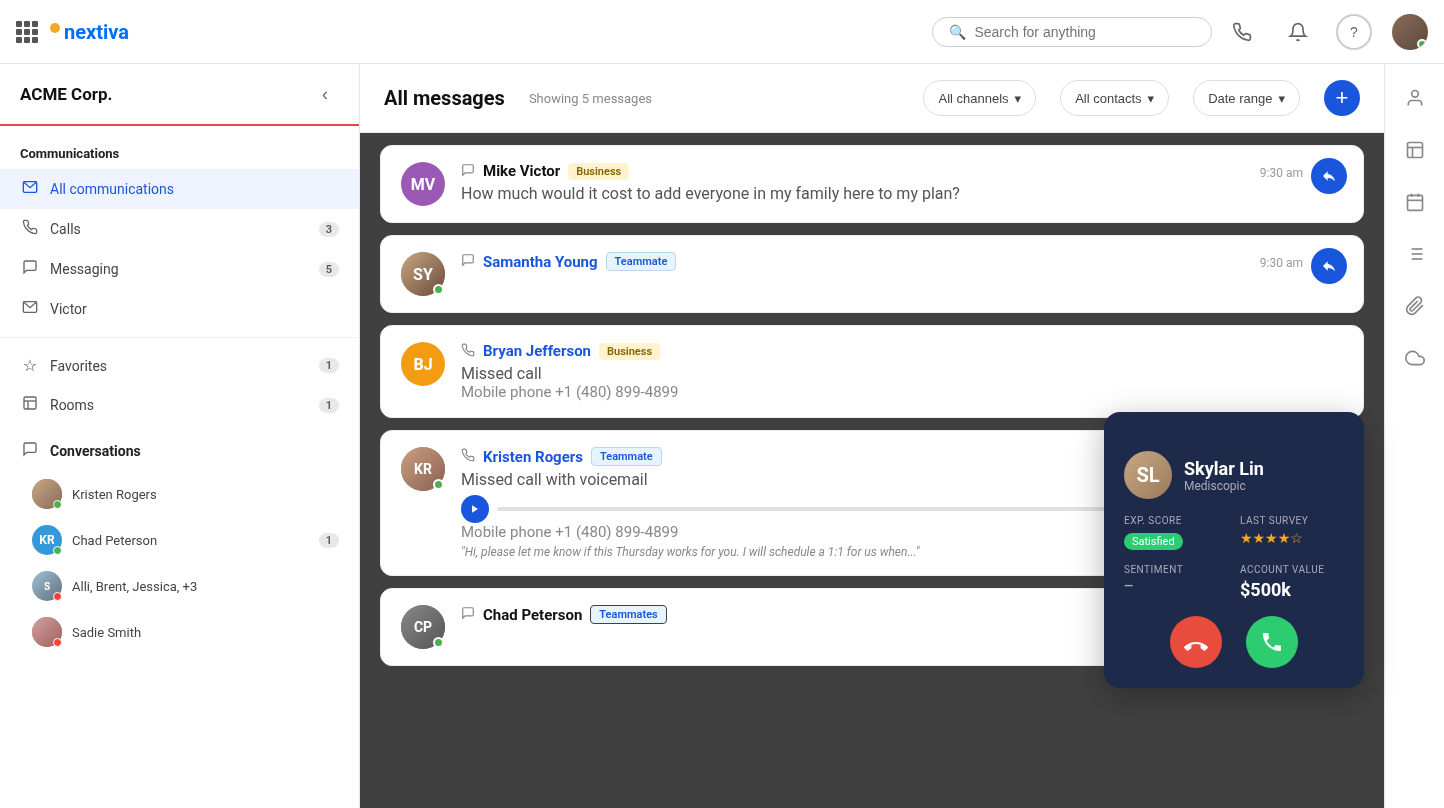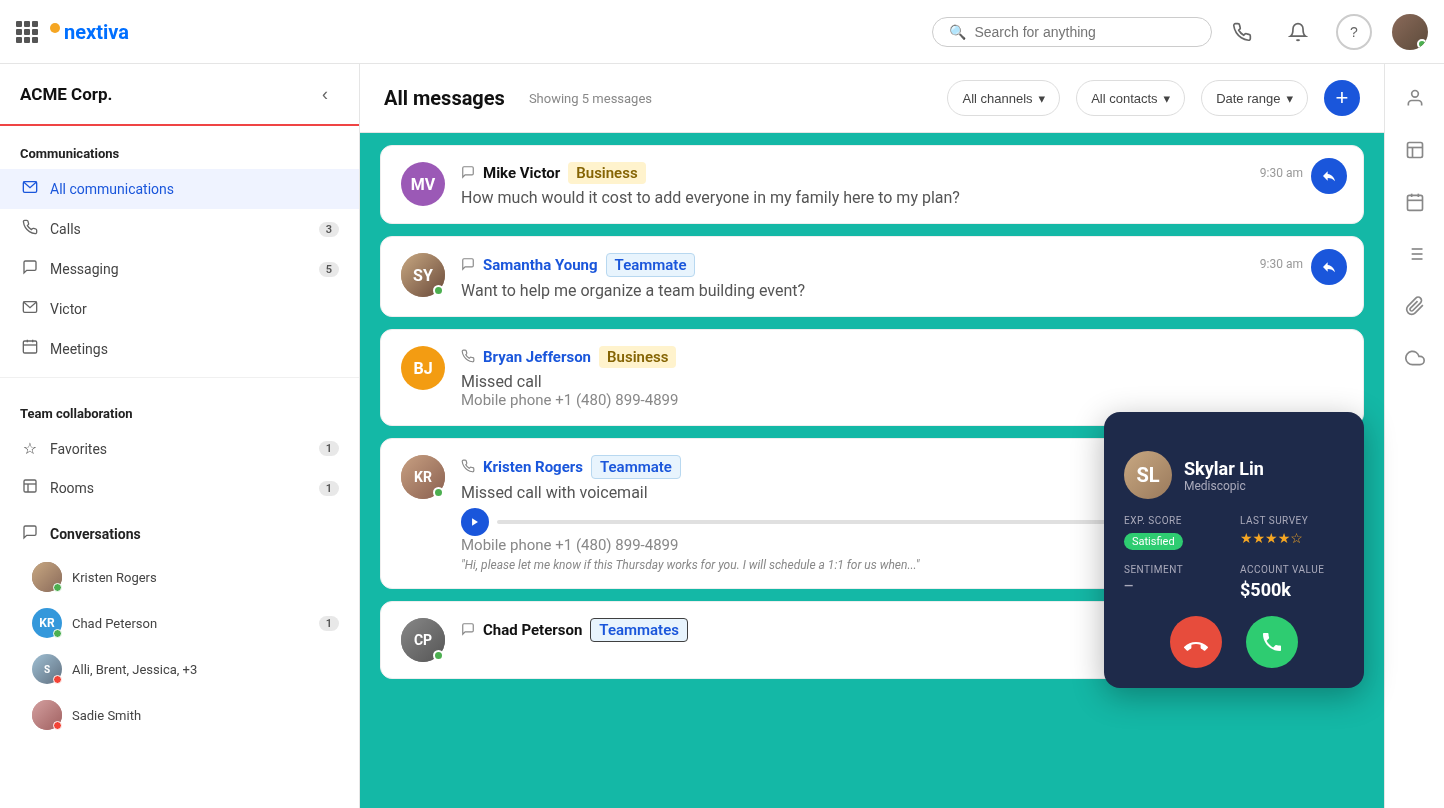--- a/index.html
+++ b/index.html
@@ -70,29 +70,29 @@
       display: flex; align-items: center; gap: 10px;
       padding: 8px 20px 8px 32px; cursor: pointer; font-size: 13px; color: #444;
     }
     .convo-avatar { width: 30px; height: 30px; border-radius: 50%; display: flex; align-items: center; justify-content: center; font-size: 12px; font-weight: 700; color: #fff; flex-shrink: 0; position: relative; }
     .convo-name { flex: 1; }
     .convo-badge { background: #e8e8e8; color: #555; font-size: 11px; font-weight: 600; border-radius: 10px; padding: 1px 7px; }
 
     .online-dot { position: absolute; bottom: 0; right: 0; width: 9px; height: 9px; background: #4CAF50; border-radius: 50%; border: 1.5px solid #fff; }
 
     
-    .main { flex: 1; display: flex; flex-direction: column; background: #14b8a6; overflow: hidden; }
+    .main { flex: 1; display: flex; flex-direction: column; background: #404040; overflow: hidden; }
 
     .main-header {
       background: #fff; border-bottom: 1px solid #e5e5e5;
       padding: 16px 24px; display: flex; align-items: center; gap: 16px;
     }
     .main-title { font-size: 20px; font-weight: 700; color: #111; }
     .main-subtitle { font-size: 13px; color: #888; margin-left: 8px; }
-    .header-filters { margin-left: auto; display: flex; gap: 16px; }
+    .header-filters { margin-left: auto; display: flex; gap: 24px; }
     .filter-btn {
       display: flex; align-items: center; gap: 6px; padding: 7px 14px;
       border: 1.5px solid #ddd; border-radius: 20px; background: #fff;
       font-size: 13px; color: #444; cursor: pointer;
     }
     .add-btn {
       width: 36px; height: 36px; border-radius: 50%; background: #1a56db;
       border: none; color: #fff; font-size: 22px; cursor: pointer;
       display: flex; align-items: center; justify-content: center;
     }
@@ -105,21 +105,21 @@
       display: flex; align-items: flex-start; gap: 16px; position: relative;
     }
 
     .msg-avatar { width: 44px; height: 44px; border-radius: 50%; display: flex; align-items: center; justify-content: center; font-size: 16px; font-weight: 700; color: #fff; flex-shrink: 0; }
     .msg-body { flex: 1; }
     .msg-top { display: flex; align-items: center; gap: 8px; margin-bottom: 2px; }
     .msg-icon { font-size: 14px; color: #888; }
     .msg-name { font-size: 15px; font-weight: 700; color: #111; }
     .msg-name.blue { color: #1a56db; }
     .msg-tag {
-      font-size: 15px; font-weight: 600; padding: 2px 8px; border-radius: 4px;
+      font-size: 11px; font-weight: 600; padding: 2px 8px; border-radius: 4px;
     }
     .tag-business { background: #FFF3CD; color: #856404; }
     .tag-teammate { background: #E8F4FD; color: #1a56db; border: 1px solid #b8d8f0; }
     .tag-teammates { background: #E8F4FD; color: #1a56db; border: 1px solid #404040; }
     .msg-text { font-size: 16px; color: #555; margin-top: 4px; }
     .msg-subtext { font-size: 15px; color: #888; margin-top: 0; }
     .msg-voicemail { display: flex; align-items: center; gap: 8px; margin-top: 6px; }
     .play-btn { width: 28px; height: 28px; border-radius: 50%; background: #1a56db; display: flex; align-items: center; justify-content: center; cursor: pointer; }
     .play-btn svg { width: 10px; height: 10px; fill: #fff; }
     .progress-bar { flex: 1; height: 4px; background: #e0e0e0; border-radius: 2px; position: relative; }
@@ -253,35 +253,23 @@
     </div>
     <div class="nav-item">
       <span class="nav-icon">
         <svg width="16" height="16" viewBox="0 0 24 24" fill="none" stroke="#666" stroke-width="2">
             <rect x="2" y="4" width="20" height="16" rx="2"></rect>
             <polyline points="22,4 12,13 2,4"></polyline>
           </svg>
       </span>
       <span class="nav-label">Victor</span>
     </div>
-    <div class="nav-item">
-      <span class="nav-icon">
-        <svg width="16" height="16" viewBox="0 0 24 24" fill="none" stroke="#666" stroke-width="2">
-            <rect x="2" y="3" width="20" height="18" rx="2"></rect>
-            <line x1="16" y1="1" x2="16" y2="5"></line>
-            <line x1="8" y1="1" x2="8" y2="5"></line>
-            <line x1="2" y1="9" x2="22" y2="9"></line>
-          </svg>
-      </span>
-      <span class="nav-label">Meetings</span>
-    </div>
 
     <div class="section-divider"></div>
 
-    <div class="section-header">Team collaboration</div>
 
     <div class="nav-item">
       <span class="nav-icon">☆</span>
       <span class="nav-label">Favorites</span>
       <span class="nav-badge">1</span>
     </div>
     <div class="nav-item">
       <span class="nav-icon">
         <svg width="16" height="16" viewBox="0 0 24 24" fill="none" stroke="#666" stroke-width="2">
             <rect x="3" y="3" width="18" height="18" rx="2"></rect>
@@ -385,21 +373,20 @@
         <div class="msg-body">
           <div class="msg-top">
             <span class="msg-icon">
               <svg width="14" height="14" viewBox="0 0 24 24" fill="none" stroke="#888" stroke-width="2">
                   <path d="M21 15a2 2 0 01-2 2H7l-4 4V5a2 2 0 012-2h14a2 2 0 012 2z"></path>
                 </svg>
             </span>
             <span class="msg-name blue">Samantha Young</span>
             <span class="msg-tag tag-teammate">Teammate</span>
           </div>
-          <div class="msg-text">Want to help me organize a team building event?</div>
         </div>
         <span class="msg-time">9:30 am</span>
         <div class="reply-btn">
           <svg viewBox="0 0 24 24" fill="white">
               <path d="M10 9V5l-7 7 7 7v-4.1c5 0 8.5 1.6 11 5.1-1-5-4-10-11-11z"></path>
             </svg>
         </div>
       </div>
 
       <div class="message-card">

